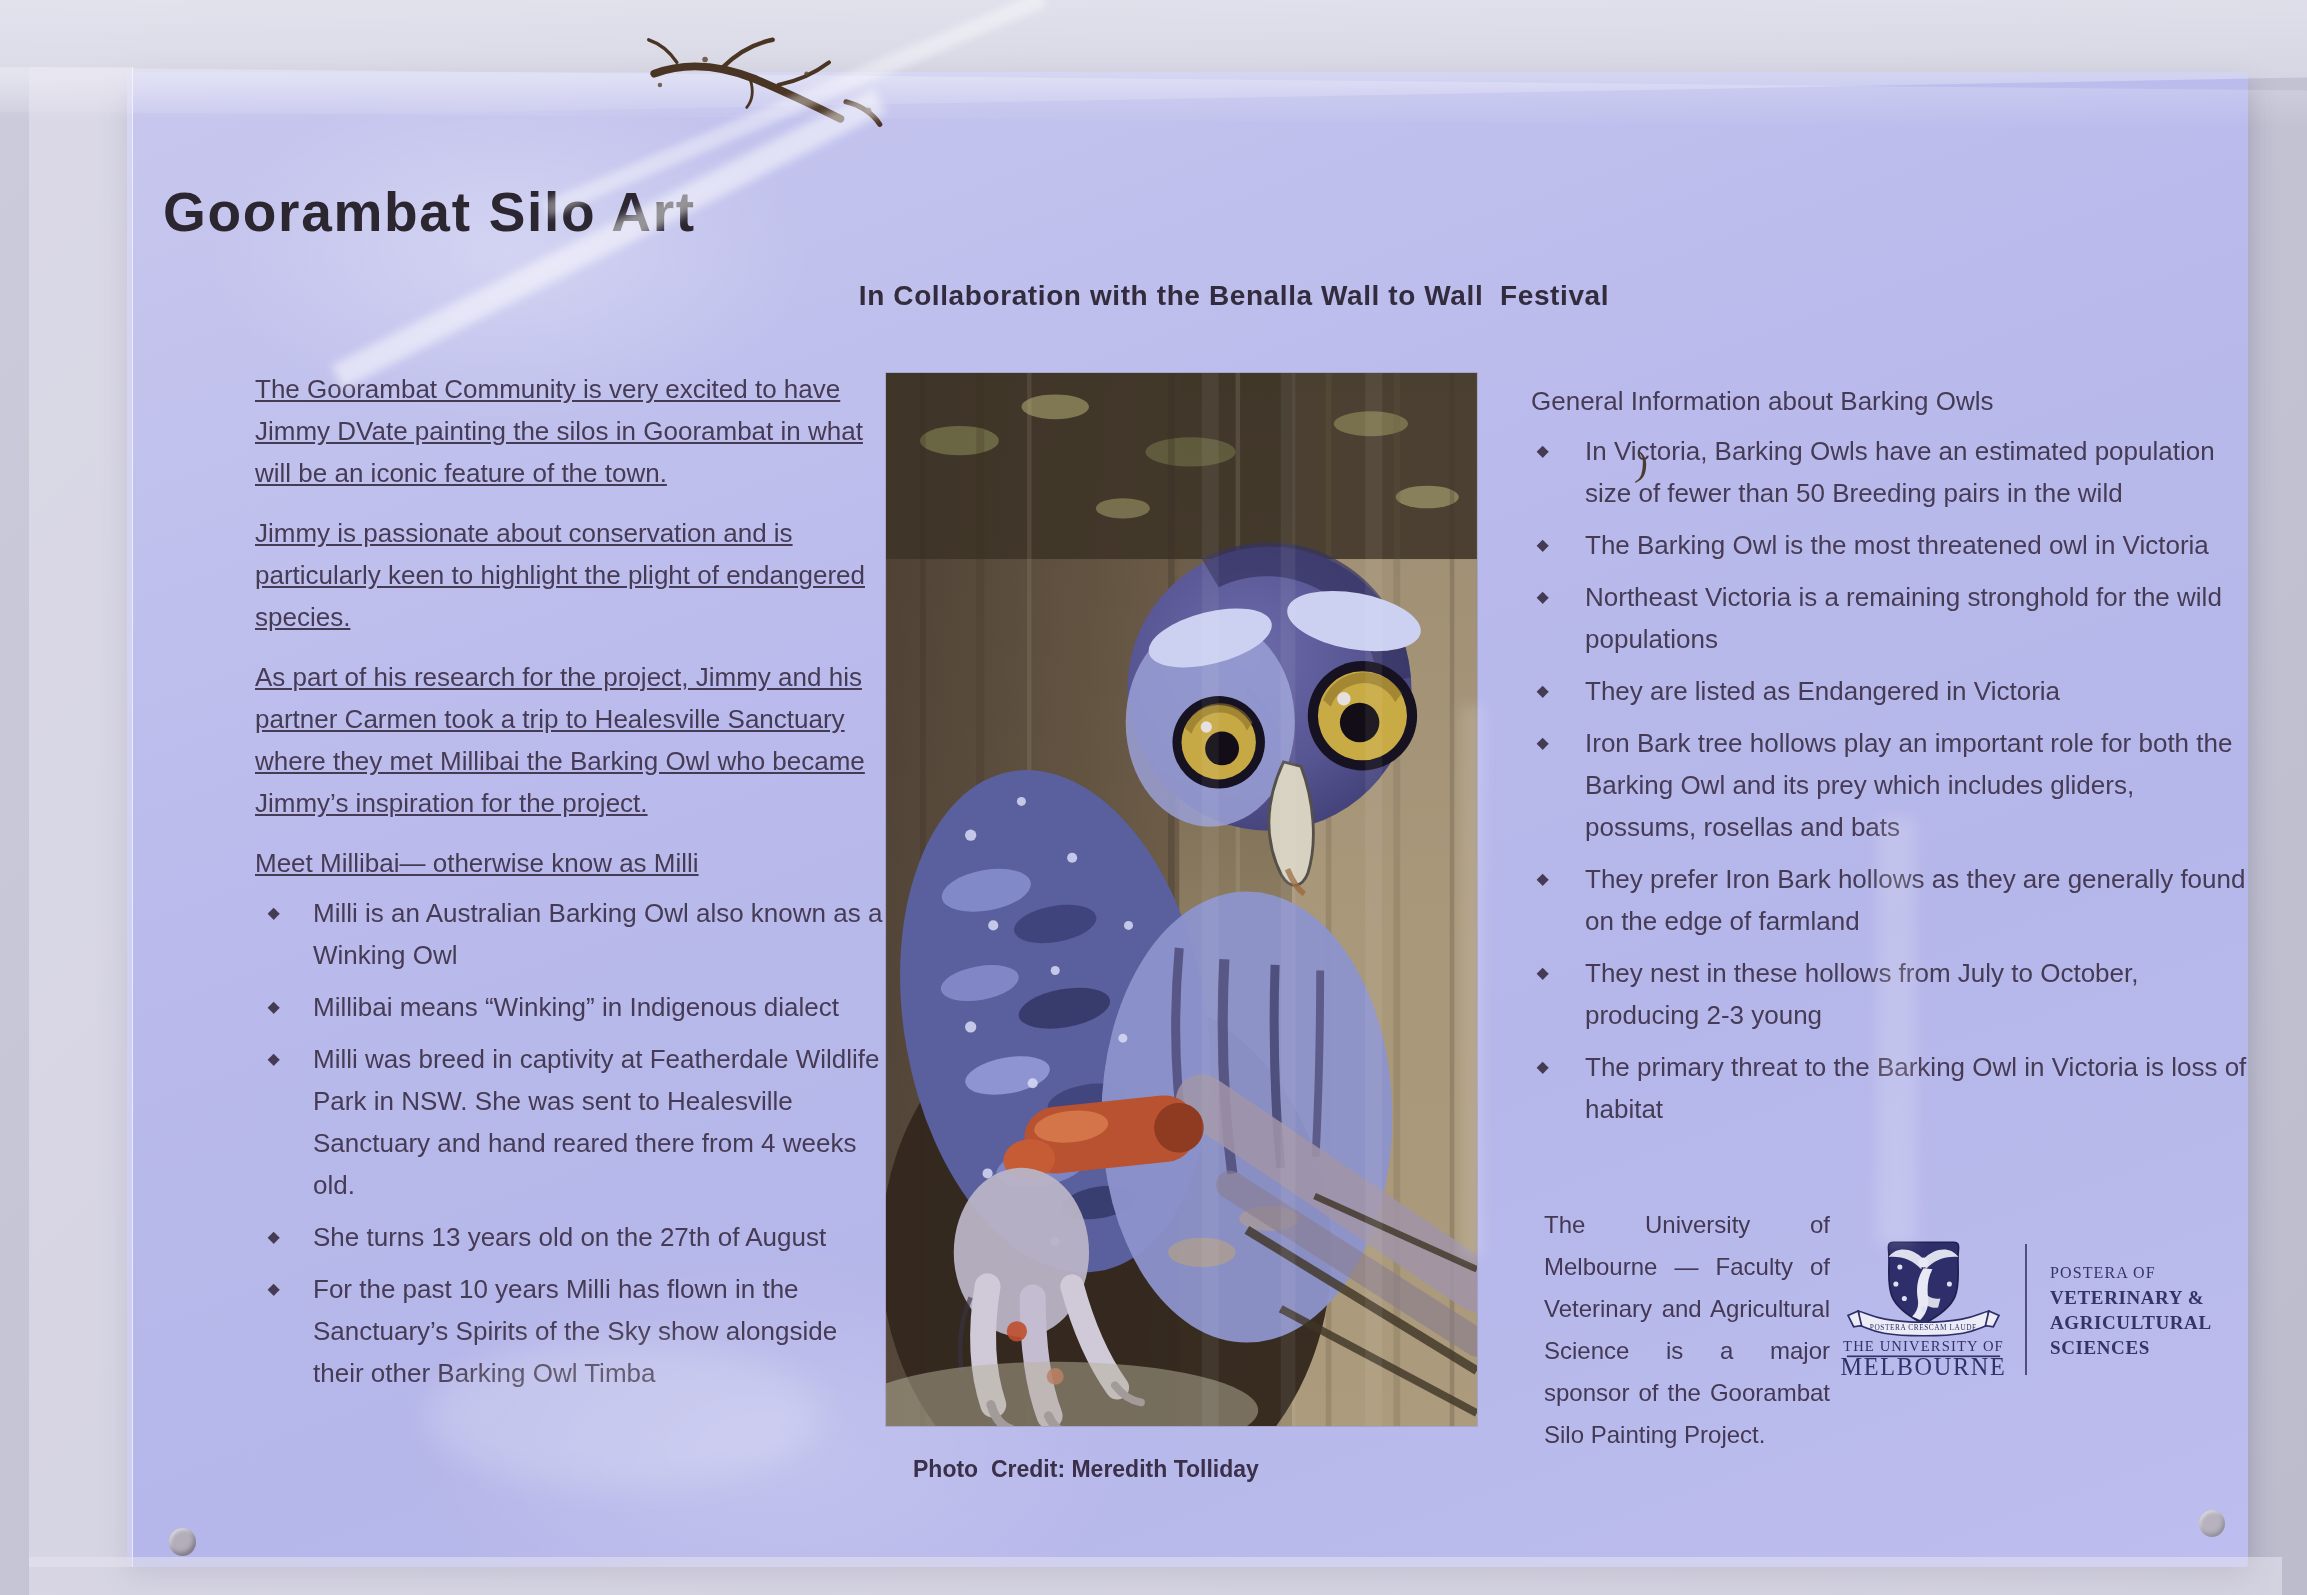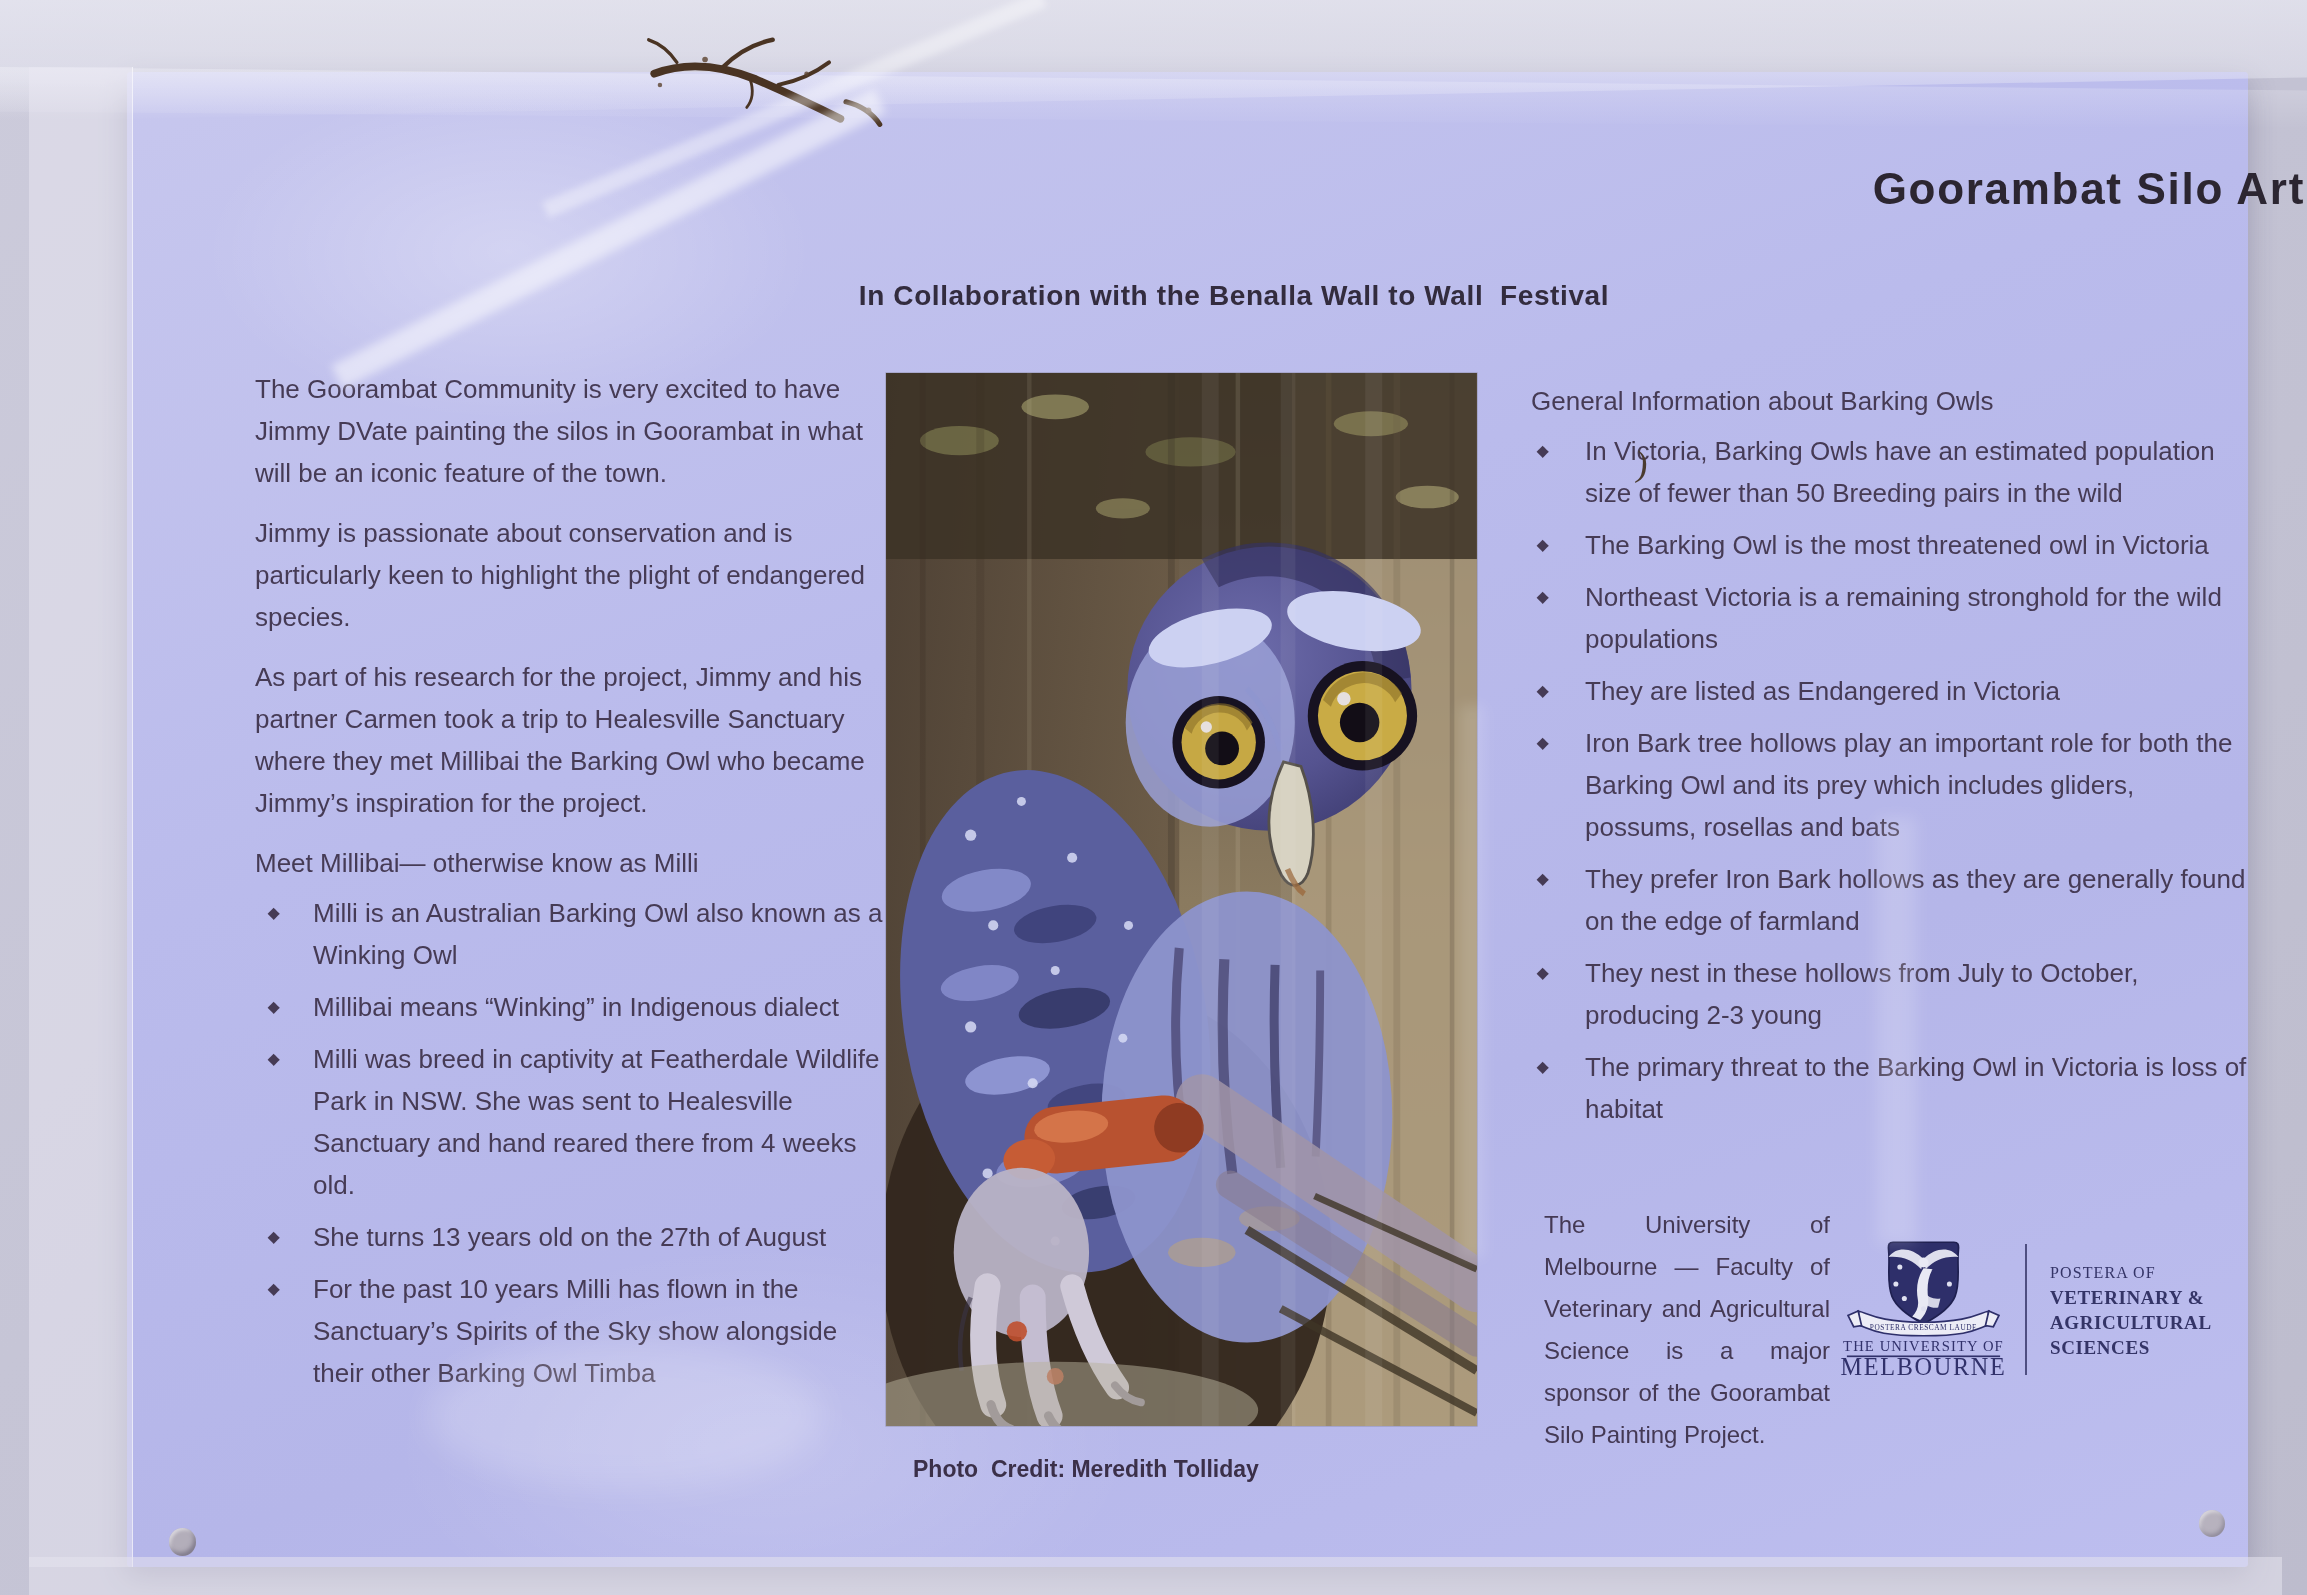--- a/index.html
+++ b/index.html
@@ -31,28 +31,28 @@
   .g3{left:1877px;top:817px;width:39px;height:428px;background:rgba(255,255,255,.17);filter:blur(8px);}
   .g4{left:1460px;top:705px;width:25px;height:553px;background:rgba(255,255,255,.14);filter:blur(6.8px);}
   .g5{left:428px;top:1342px;width:395px;height:147px;background:rgba(255,255,255,.18);
     border-radius:50%;filter:blur(16px);}
   .hole{position:absolute;border-radius:50%;}
   .hole-bl{left:169px;top:1528px;width:27px;height:28px;background:#b3aeba;
     box-shadow:inset -2.3px -3.4px 4.5px rgba(90,84,104,.55), inset 1.7px 2.3px 3.4px rgba(255,255,255,.5);}
   .hole-br{left:2199px;top:1510px;width:26px;height:27px;background:#b7b2be;
     box-shadow:inset -1.7px -2.8px 4px rgba(96,90,110,.45), inset 1.7px 2.3px 3.4px rgba(255,255,255,.5);}
   
-  .title{position:absolute;left:163px;top:164px;width:2142px;text-align:right;
-    font-size:44px;font-weight:bold;letter-spacing:1.7px;color:#2c2631;}
+  .title{position:absolute;left:163px;top:180px;width:2142px;text-align:left;
+    font-size:55px;font-weight:bold;letter-spacing:1.7px;color:#2c2631;}
   .subtitle{position:absolute;left:163px;top:280px;width:2142px;text-align:center;
     font-size:28px;font-weight:bold;letter-spacing:0.6px;color:#332c3e;white-space:pre-wrap;}
   
   .colL{position:absolute;left:255px;top:368px;width:638px;color:#463b55;
     font-size:26px;line-height:42px;}
-  .colL p{margin:0 0 18px 0;}
+  .colL p{margin:0 0 18px 0;text-decoration:underline;}
   .colL .meet{margin-bottom:8px;}
   .colR{position:absolute;left:1531px;top:372px;width:716px;color:#463b55;
     font-size:26px;line-height:42px;}
   .colR .heading{margin:8px 0 8px 0;}
   ul.blist{list-style:none;margin:0;padding:0;}
   ul.blist li{position:relative;margin:0 0 10px 0;line-height:42px;}
   .colL ul.blist li{padding-left:58px;}
   .colR ul.blist li{padding-left:54px;}
   .dmd{position:absolute;left:12.4px;top:0;font-size:16px;line-height:42px;color:#463b55;}
   .colR .dmd{left:5.6px;}

